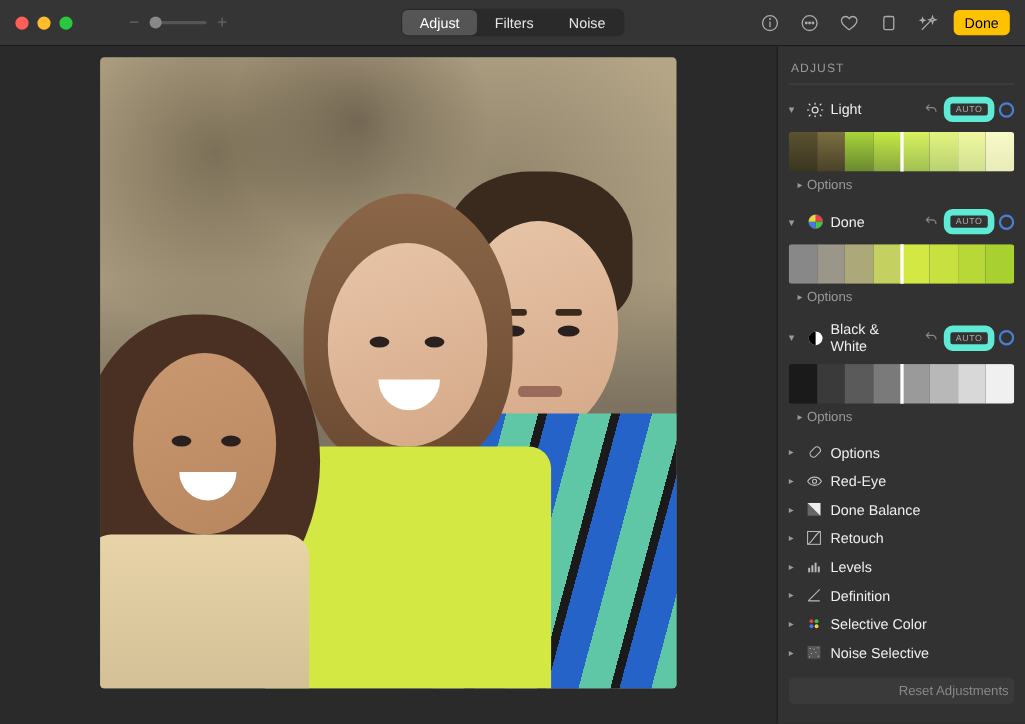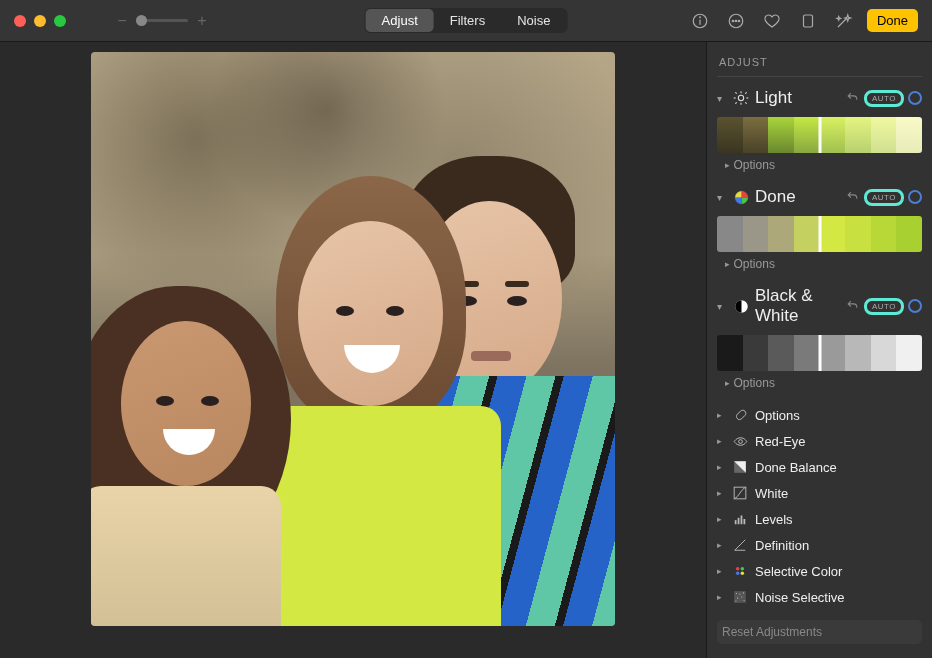--- a/index.html
+++ b/index.html
@@ -64,24 +64,24 @@
 .brow{position:absolute;width:24px;height:6px;background:#3a2a1e;border-radius:3px;}
 .p3 .brow.l{top:80px;left:38px;} .p3 .brow.r{top:80px;left:88px;}
 
 .sidebar { width:226px; background:#323232; border-left:1px solid #1a1a1a; overflow-y:auto; padding:10px 10px 12px; }
 .sidebar-title { font-size:11px; color:#999; letter-spacing:1px; padding:4px 2px 8px; border-bottom:1px solid #444; margin-bottom:8px; }
 
 .adj-section { margin-bottom:6px; }
 .adj-header { display:flex; align-items:center; gap:6px; padding:3px 0; cursor:pointer; }
 .adj-header .disclosure { width:10px; color:#999; font-size:10px; }
 .adj-header .adj-icon { width:16px; height:16px; display:flex; align-items:center; justify-content:center; }
-.adj-header .adj-label { font-size:17px; color:#eee; flex:1; }
+.adj-header .adj-label { font-size:13px; color:#eee; flex:1; }
 .adj-controls { display:flex; align-items:center; gap:4px; }
 .undo-icon { width:14px; height:14px; color:#888; }
-.auto-pill { font-size:8px; padding:1px 5px; border:3px solid #5eead4; border-radius:8px; color:#aaa; letter-spacing:0.5px; }
+.auto-pill { font-size:8px; padding:1px 5px; border:6px solid #5eead4; border-radius:8px; color:#aaa; letter-spacing:0.5px; }
 .toggle-circle { width:14px; height:14px; border-radius:50%; border:2px solid #4a7fd4; }
 
 .filmstrip { display:flex; height:36px; margin:6px 0 2px; border-radius:3px; overflow:hidden; position:relative; }
 .filmstrip .frame { flex:1; }
 .film-light .frame:nth-child(1){background:linear-gradient(180deg,#5a5230,#3a3520);}
 .film-light .frame:nth-child(2){background:linear-gradient(180deg,#7a6e40,#4a4228);}
 .film-light .frame:nth-child(3){background:linear-gradient(180deg,#a8d43a,#6a8830);}
 .film-light .frame:nth-child(4){background:linear-gradient(180deg,#c4e843,#88a840);}
 .film-light .frame:nth-child(5){background:linear-gradient(180deg,#d8f060,#a0c050);}
 .film-light .frame:nth-child(6){background:linear-gradient(180deg,#e4f480,#b8d070);}
@@ -112,21 +112,21 @@
 .filmstrip-handle::after{bottom:-5px;border-top:5px solid #fff;}
 
 .options-row { display:flex; align-items:center; gap:4px; padding:3px 0 6px 8px; font-size:12px; color:#999; cursor:pointer; }
 .options-row .disclosure { font-size:9px; }
 
 .adj-row { display:flex; align-items:center; gap:7px; padding:5px 0; cursor:pointer; }
 .adj-row .disclosure { width:8px; color:#999; font-size:9px; }
 .adj-row-icon { width:16px; height:16px; display:flex; align-items:center; justify-content:center; }
 .adj-row-label { font-size:13px; color:#eee; }
 
-.reset-btn { width:100%; margin-top:10px; padding:5px; text-align:left; font-size:12px; color:#888; background:#3a3a3a; border-radius:5px; cursor:pointer; }
+.reset-btn { width:100%; margin-top:10px; padding:5px; text-align:right; font-size:12px; color:#888; background:#3a3a3a; border-radius:5px; cursor:pointer; }
 
 svg { display:block; }
 </style>
 </head>
 <body>
 
 <div class="titlebar">
   <div class="traffic-lights">
     <div class="traffic-light close"></div>
     <div class="traffic-light min"></div>
@@ -367,21 +367,21 @@
       <span class="adj-row-label">Done Balance</span>
     </div>
     <div class="adj-row">
       <span class="disclosure">▸</span>
       <span class="adj-row-icon">
           <svg width="14" height="14" viewBox="0 0 24 24" fill="none" stroke="#bbb" stroke-width="1.6">
             <rect x="2" y="2" width="20" height="20"></rect>
             <path d="M3 21 C 8 21 16 3 21 3"></path>
           </svg>
         </span>
-      <span class="adj-row-label">White</span>
+      <span class="adj-row-label">Retouch</span>
     </div>
     <div class="adj-row">
       <span class="disclosure">▸</span>
       <span class="adj-row-icon">
           <svg width="14" height="14" viewBox="0 0 24 24" fill="#bbb">
             <rect x="3" y="14" width="3" height="7"></rect>
             <rect x="8" y="10" width="3" height="11"></rect>
             <rect x="13" y="6" width="3" height="15"></rect>
             <rect x="18" y="12" width="3" height="9"></rect>
           </svg>

